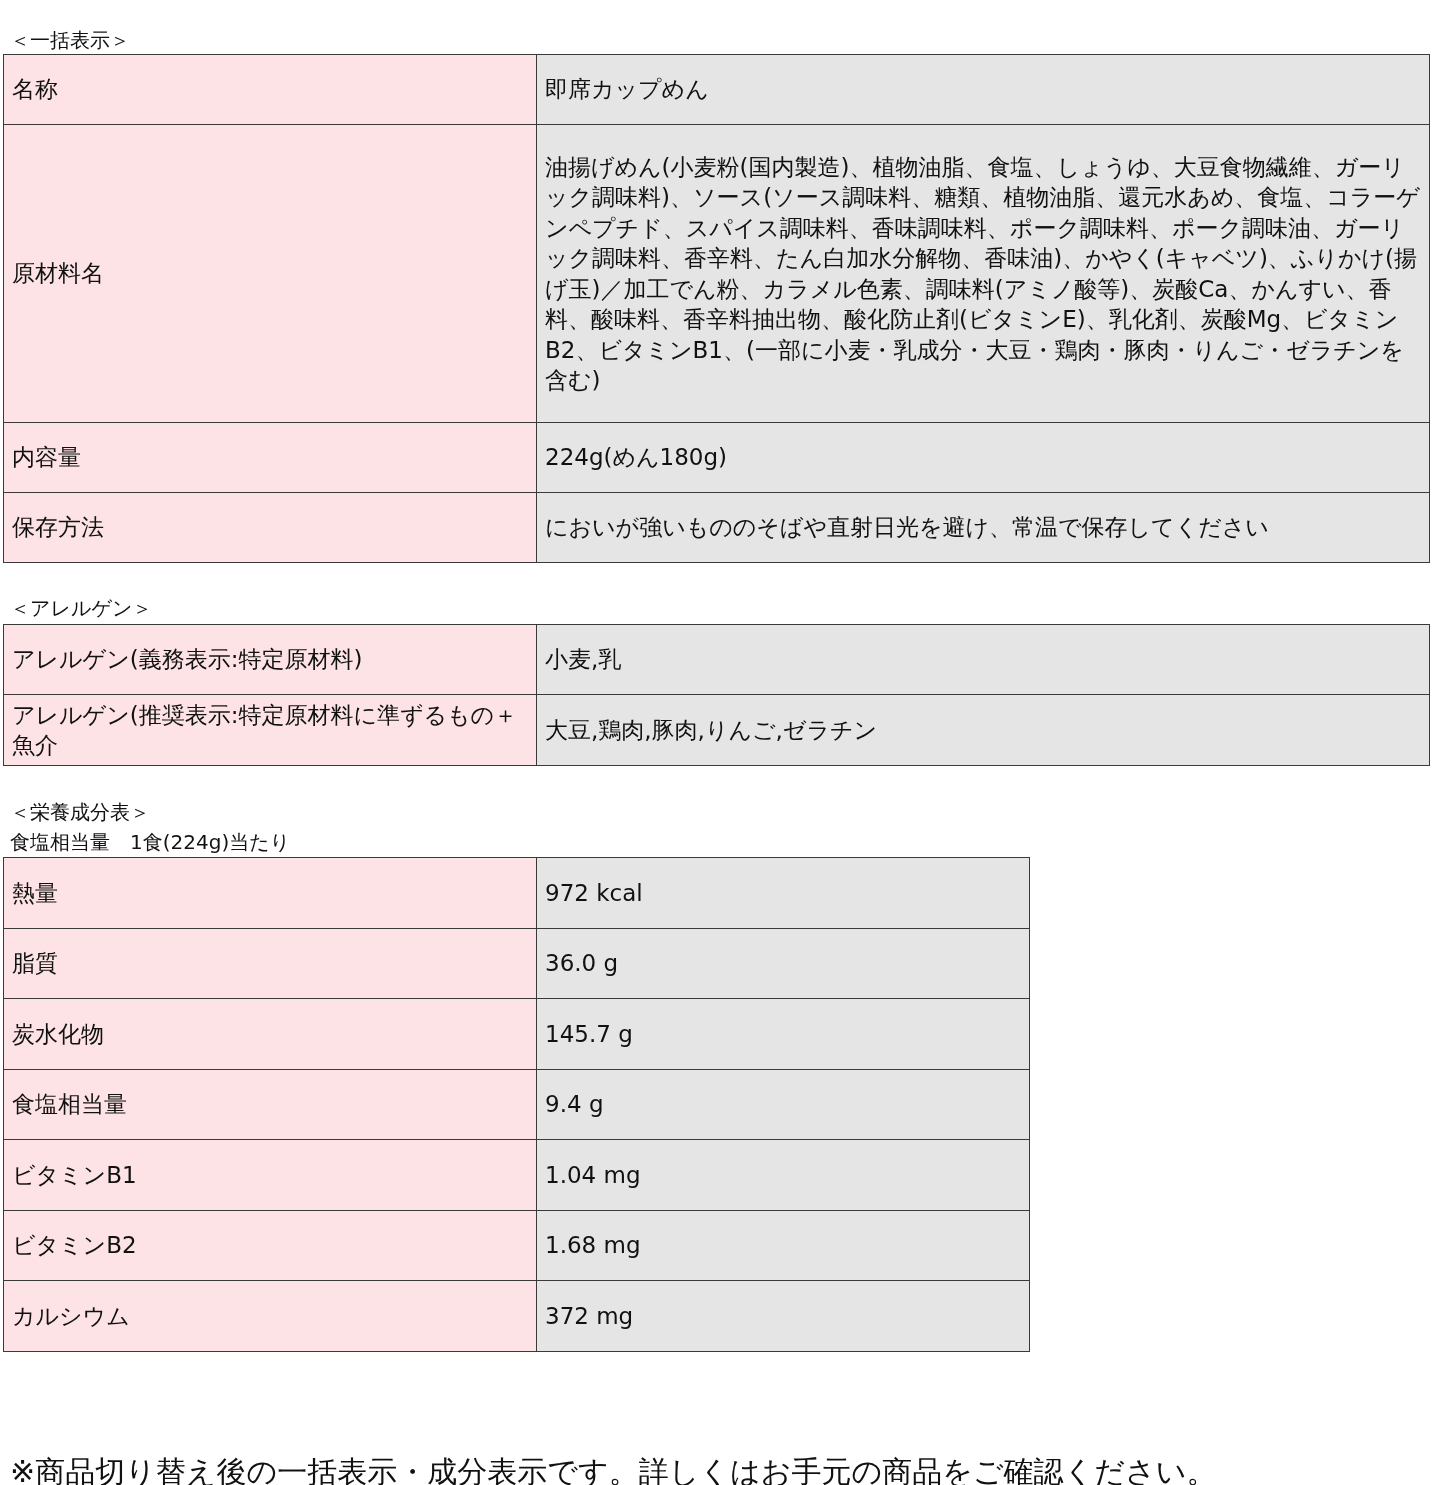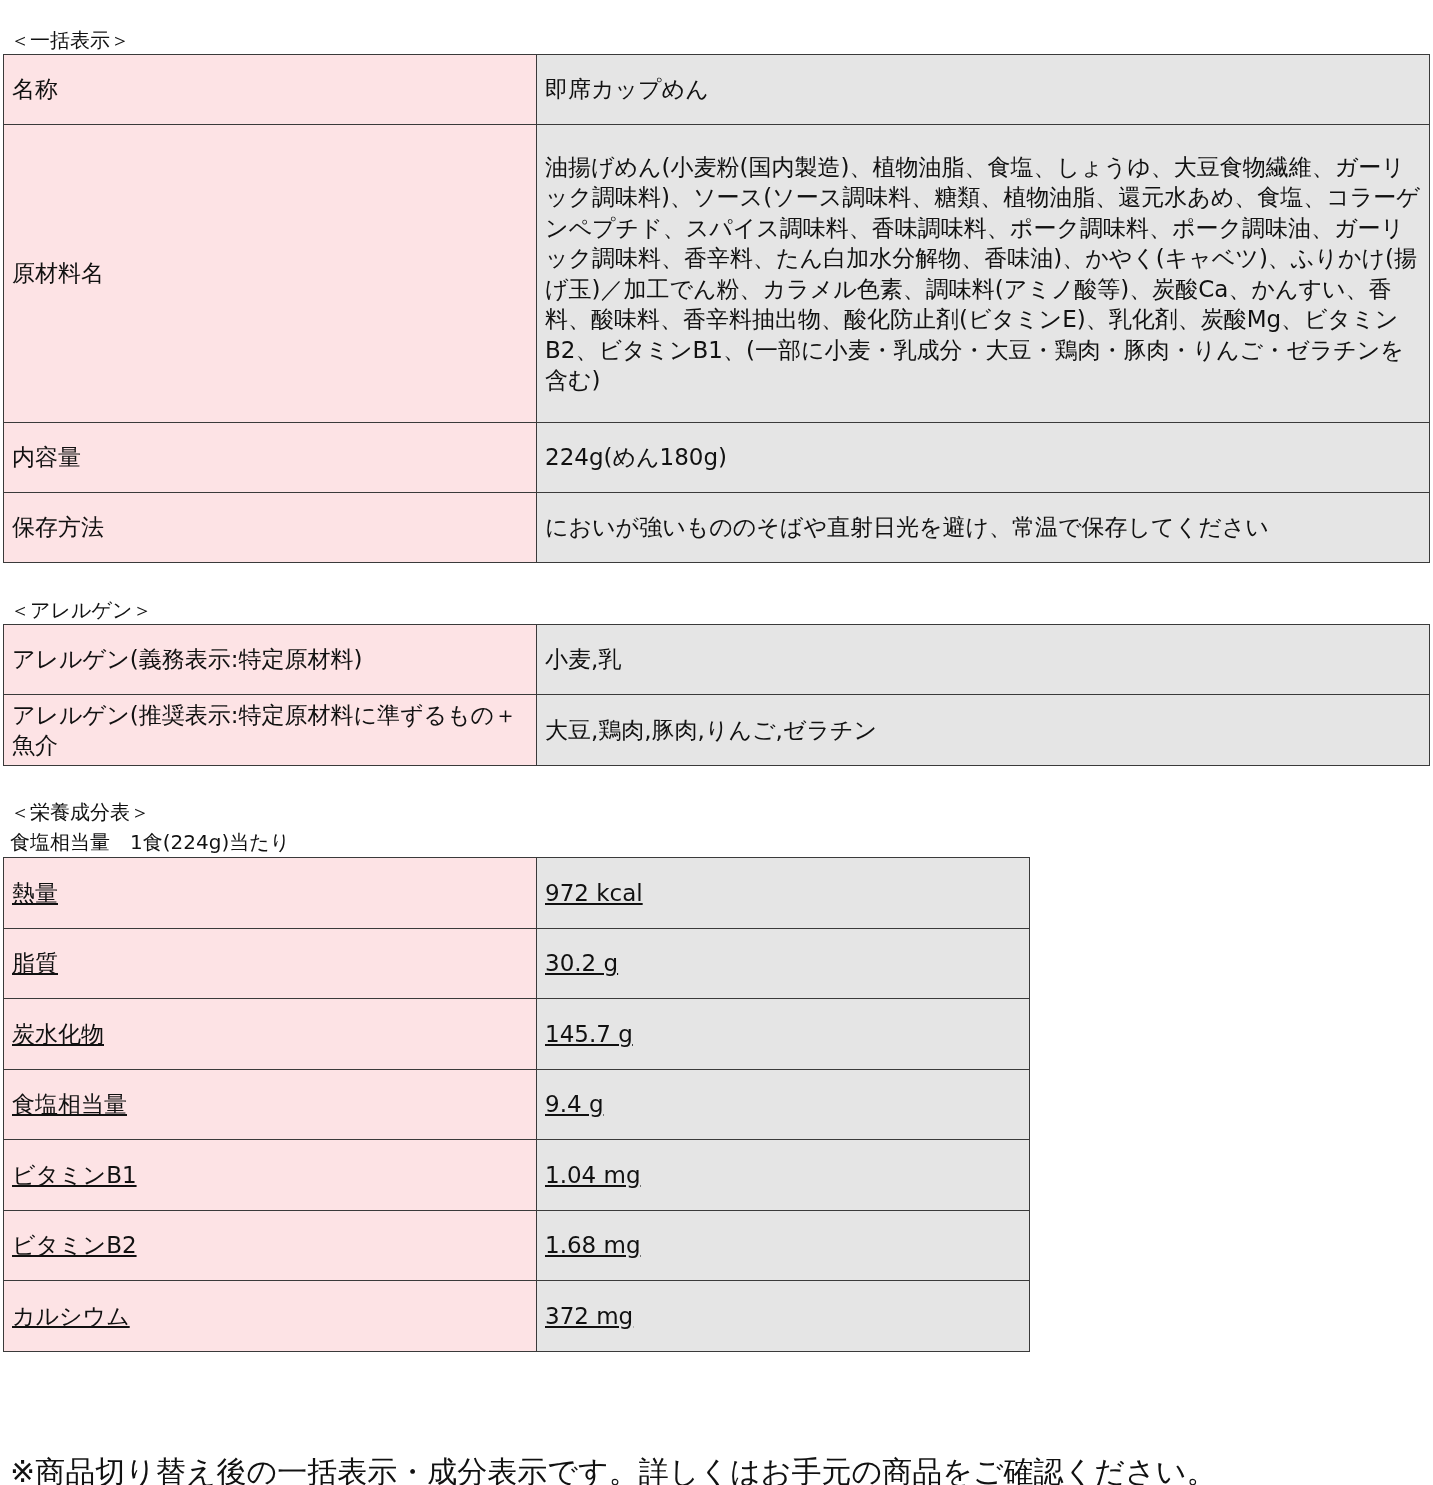--- a/index.html
+++ b/index.html
@@ -43,45 +43,45 @@
     <td class="lbl">内容量</td>
     <td class="val">224g(めん180g)</td>
   </tr>
   <tr style="height:70px;">
     <td class="lbl">保存方法</td>
     <td class="val">においが強いもののそばや直射日光を避け、常温で保存してください</td>
   </tr>
 </tbody>
   </table>
 
-<div class="sec-title" style="top:596px;">＜アレルゲン＞</div>
+<div class="sec-title" style="top:596px;font-family:Liberation Mono, monospace;">＜アレルゲン＞</div>
 <table class="info" style="top:624px; width:1427px;">
   <tbody>
       <tr style="height:70px;">
     <td class="lbl">アレルゲン(義務表示:特定原材料)</td>
     <td class="val">小麦,乳</td>
   </tr>
   <tr style="height:71px;">
     <td class="lbl">アレルゲン(推奨表示:特定原材料に準ずるもの＋魚介</td>
     <td class="val">大豆,鶏肉,豚肉,りんご,ゼラチン</td>
   </tr>
 </tbody>
   </table>
 
 <div class="sec-title" style="top:798px;">＜栄養成分表＞</div>
 <div class="sec-title" style="top:828px;">食塩相当量　1食(224g)当たり</div>
-<table class="info" style="top:857px; width:1027px;text-decoration:underline;">
+<table class="info" style="top:857px; width:1027px;">
   <tbody>
       <tr style="height:70.5px;">
     <td class="lbl">熱量</td>
     <td class="val">972 kcal</td>
   </tr>
   <tr style="height:70.5px;">
     <td class="lbl">脂質</td>
-    <td class="val">30.2 g</td>
+    <td class="val">36.0 g</td>
   </tr>
   <tr style="height:70.5px;">
     <td class="lbl">炭水化物</td>
     <td class="val">145.7 g</td>
   </tr>
   <tr style="height:70.5px;">
     <td class="lbl">食塩相当量</td>
     <td class="val">9.4 g</td>
   </tr>
   <tr style="height:70.5px;">

